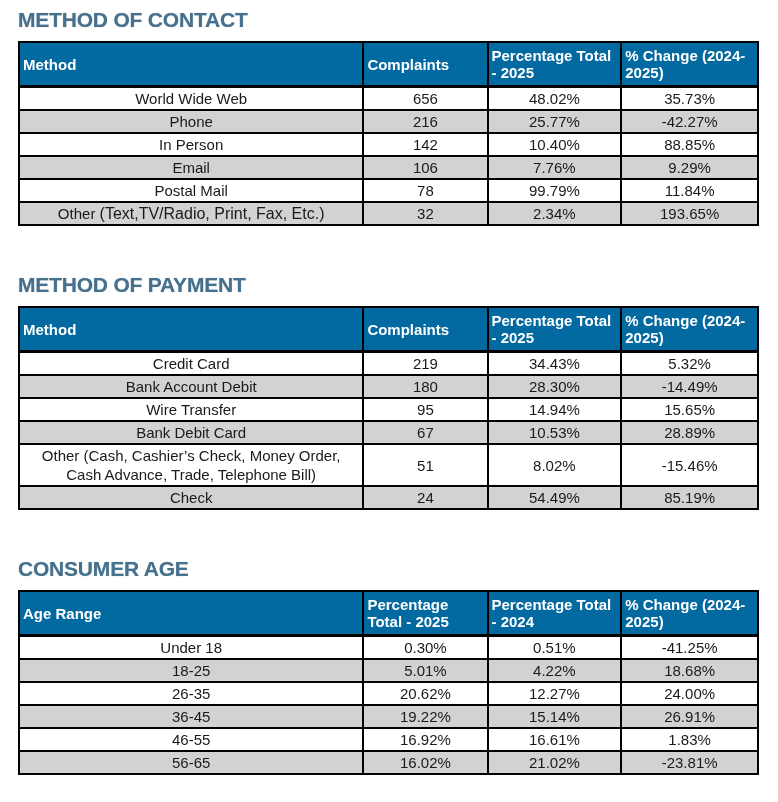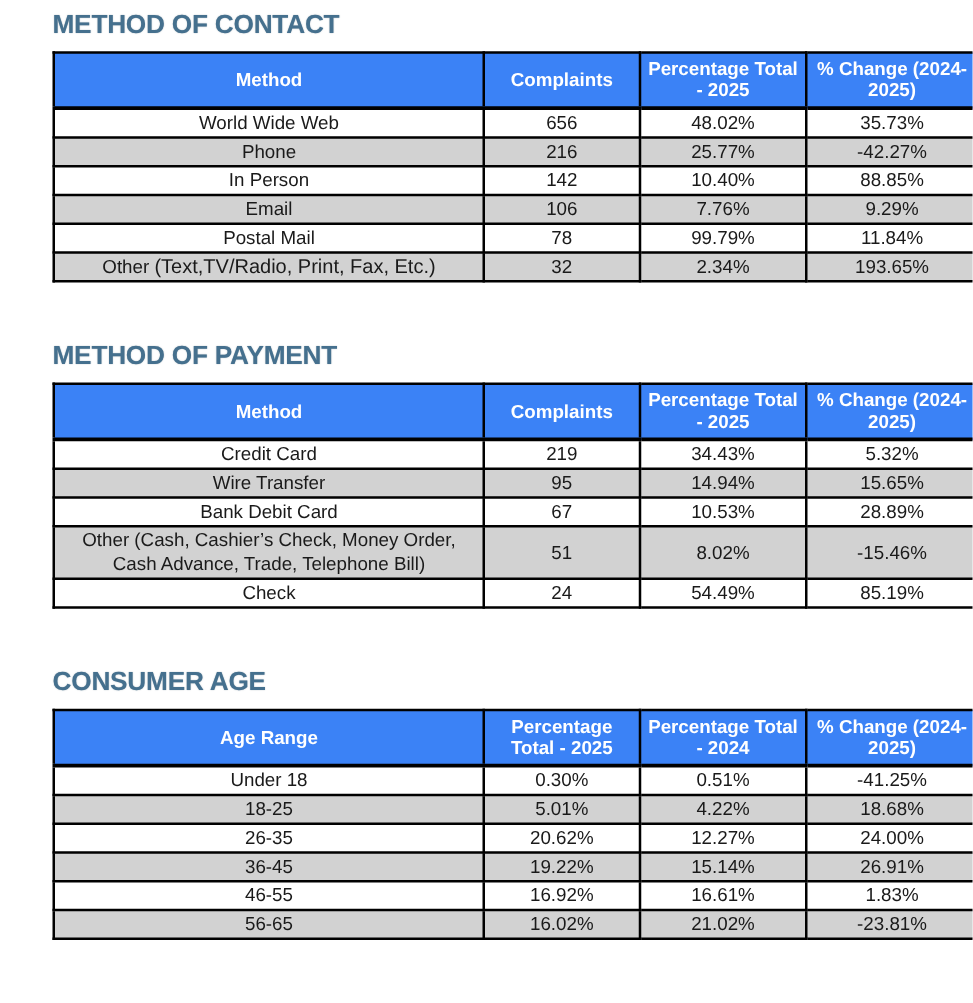--- a/index.html
+++ b/index.html
@@ -8,48 +8,47 @@
     background: #ffffff;
     width: 778px;
     height: 802px;
     overflow: hidden;
     font-family: "Liberation Sans", sans-serif;
     color: #1a1a1a;
   }
   .page {
     padding: 8px 19px 0 18px;
     box-sizing: border-box;
-    margin-left: 24px;
   }
   section.report-section { margin-bottom: 47px; }
   section.report-section:last-child { margin-bottom: 0; }
   h2.section-title {
     margin: 0 0 9px 0;
     font-size: 21px;
     font-weight: 700;
     letter-spacing: -0.2px;
     color: #45708e;
     text-shadow: 0 0 1px rgba(44,74,90,0.45);
   }
   table.data-table {
     border-collapse: collapse;
     table-layout: fixed;
     width: 741px;
     border: 2px solid #000000;
   }
   table.data-table th {
-    background: #3b82f6;
+    background: #0369a1;
     color: #ffffff;
     font-size: 15px;
     font-weight: 700;
     line-height: 17px;
     padding: 4px 3px;
     border: 2px solid #000000;
     border-bottom: 3px solid #000000;
-    text-align: center;
+    text-align: left;
     vertical-align: middle;
     height: 34px;
   }
   table.data-table td {
     border: 2px solid #000000;
     font-size: 15px;
     line-height: 19px;
     padding: 1px 4px;
     text-align: center;
     vertical-align: middle;
@@ -150,20 +149,26 @@
         </tr>
       </thead>
       <tbody>
         <tr>
           <td>Credit Card</td>
           <td>219</td>
           <td>34.43%</td>
           <td>5.32%</td>
         </tr>
         <tr>
+          <td>Bank Account Debit</td>
+          <td>180</td>
+          <td>28.30%</td>
+          <td>-14.49%</td>
+        </tr>
+        <tr>
           <td>Wire Transfer</td>
           <td>95</td>
           <td>14.94%</td>
           <td>15.65%</td>
         </tr>
         <tr>
           <td>Bank Debit Card</td>
           <td>67</td>
           <td>10.53%</td>
           <td>28.89%</td>

